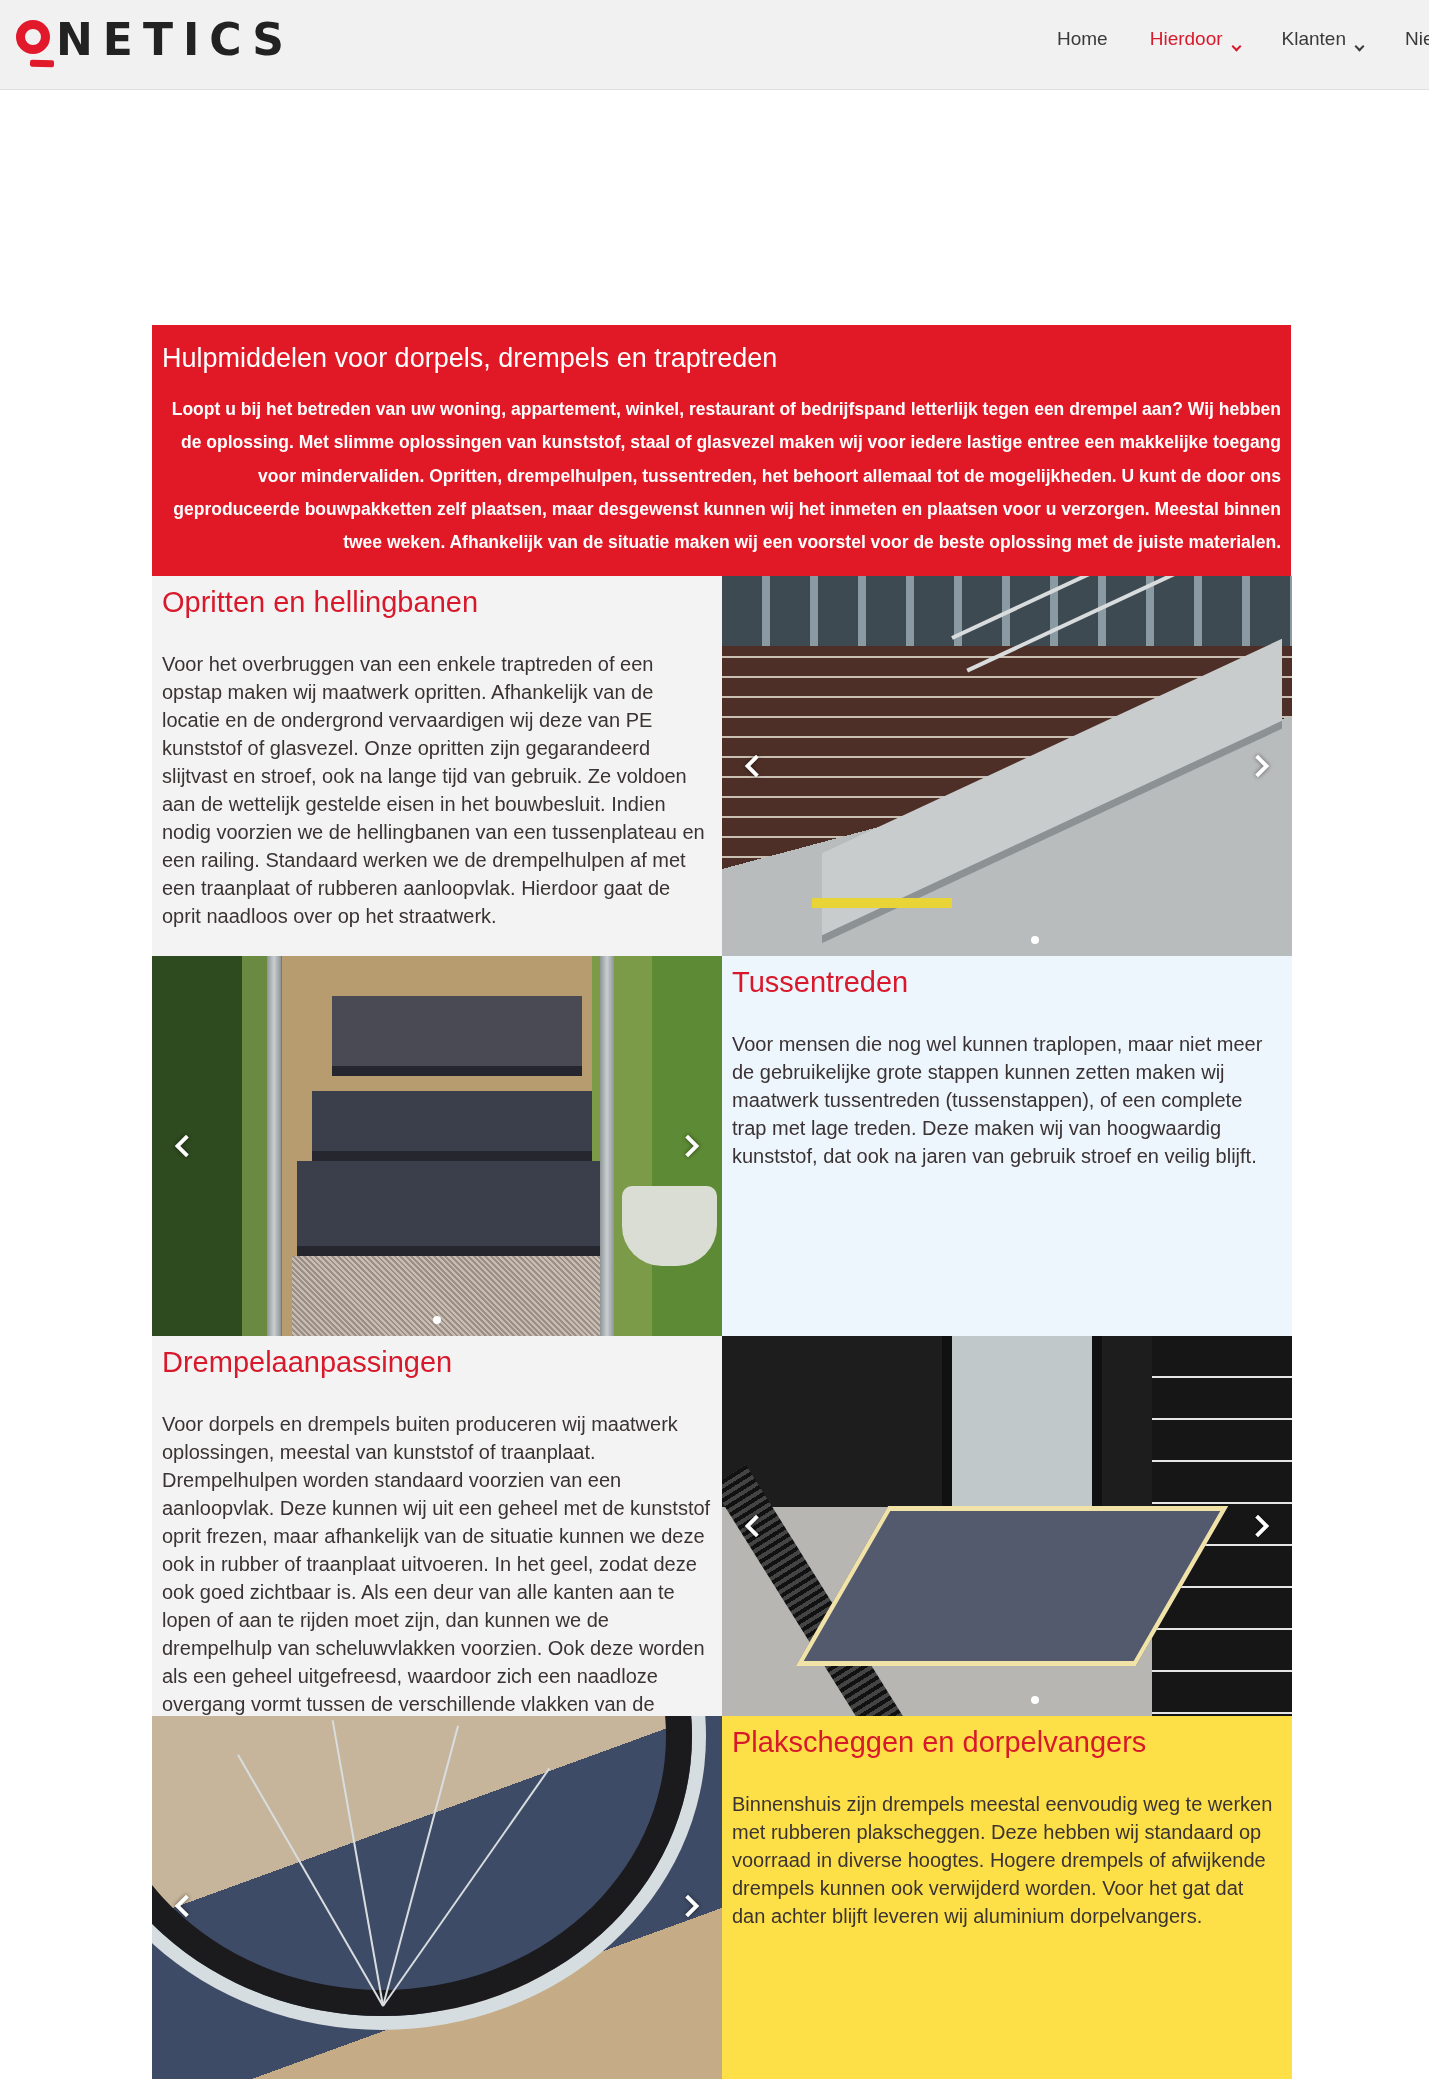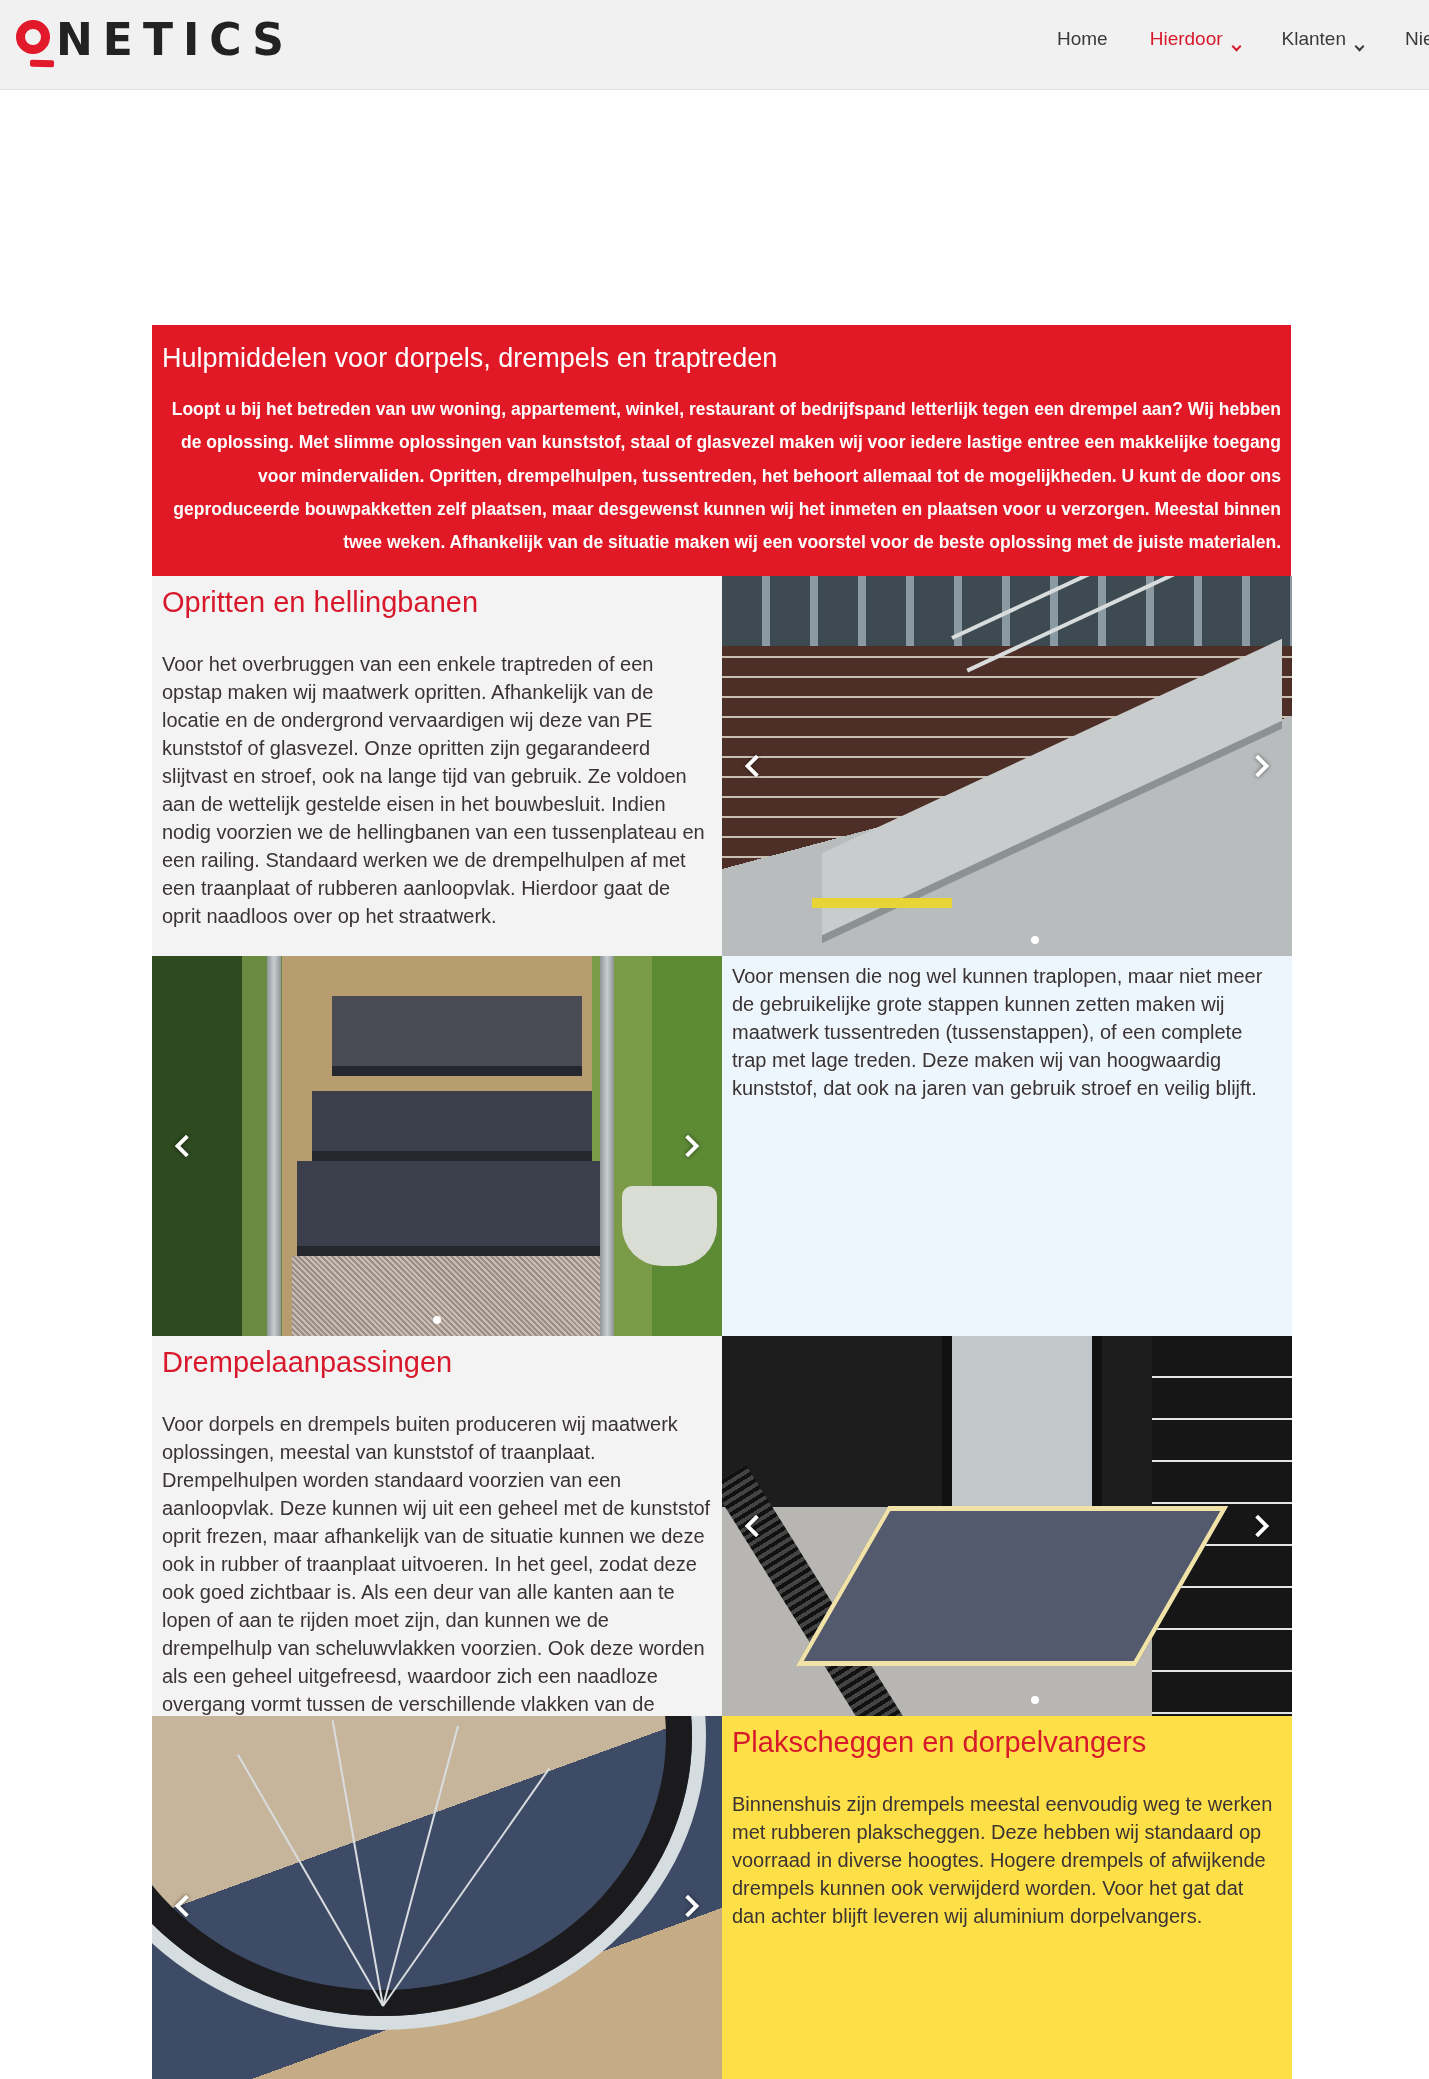--- a/index.html
+++ b/index.html
@@ -148,20 +148,21 @@
     <div class="step s3"></div>
     <div class="gravel"></div>
     <div class="pole" style="left:115px;"></div>
     <div class="pole" style="left:448px;"></div>
     <div class="pot"></div>
     <span class="carousel-arrow prev"></span>
     <span class="carousel-arrow next"></span>
     <span class="carousel-dot" style="margin-left:-4px;"></span>
   </div>
   <div class="cell text-cell bg-blue" style="left:722px; top:956px; height:380px;">
+    <h2>Tussentreden</h2>
     <p>Voor mensen die nog wel kunnen traplopen, maar niet meer de gebruikelijke grote stappen kunnen zetten maken wij maatwerk tussentreden (tussenstappen), of een complete trap met lage treden. Deze maken wij van hoogwaardig kunststof, dat ook na jaren van gebruik stroef en veilig blijft.</p>
   </div>
 
   <div class="cell text-cell bg-grey" style="left:152px; top:1336px; height:380px;">
     <h2>Drempelaanpassingen</h2>
     <p>Voor dorpels en drempels buiten produceren wij maatwerk oplossingen, meestal van kunststof of traanplaat. Drempelhulpen worden standaard voorzien van een aanloopvlak. Deze kunnen wij uit een geheel met de kunststof oprit frezen, maar afhankelijk van de situatie kunnen we deze ook in rubber of traanplaat uitvoeren. In het geel, zodat deze ook goed zichtbaar is. Als een deur van alle kanten aan te lopen of aan te rijden moet zijn, dan kunnen we de drempelhulp van scheluwvlakken voorzien. Ook deze worden als een geheel uitgefreesd, waardoor zich een naadloze overgang vormt tussen de verschillende vlakken van de drempelhulp.</p>
   </div>
   <div class="cell img-cell img-threshold" style="left:722px; top:1336px; height:380px;">
     <div class="glass"></div>
     <div class="boxes"></div>

